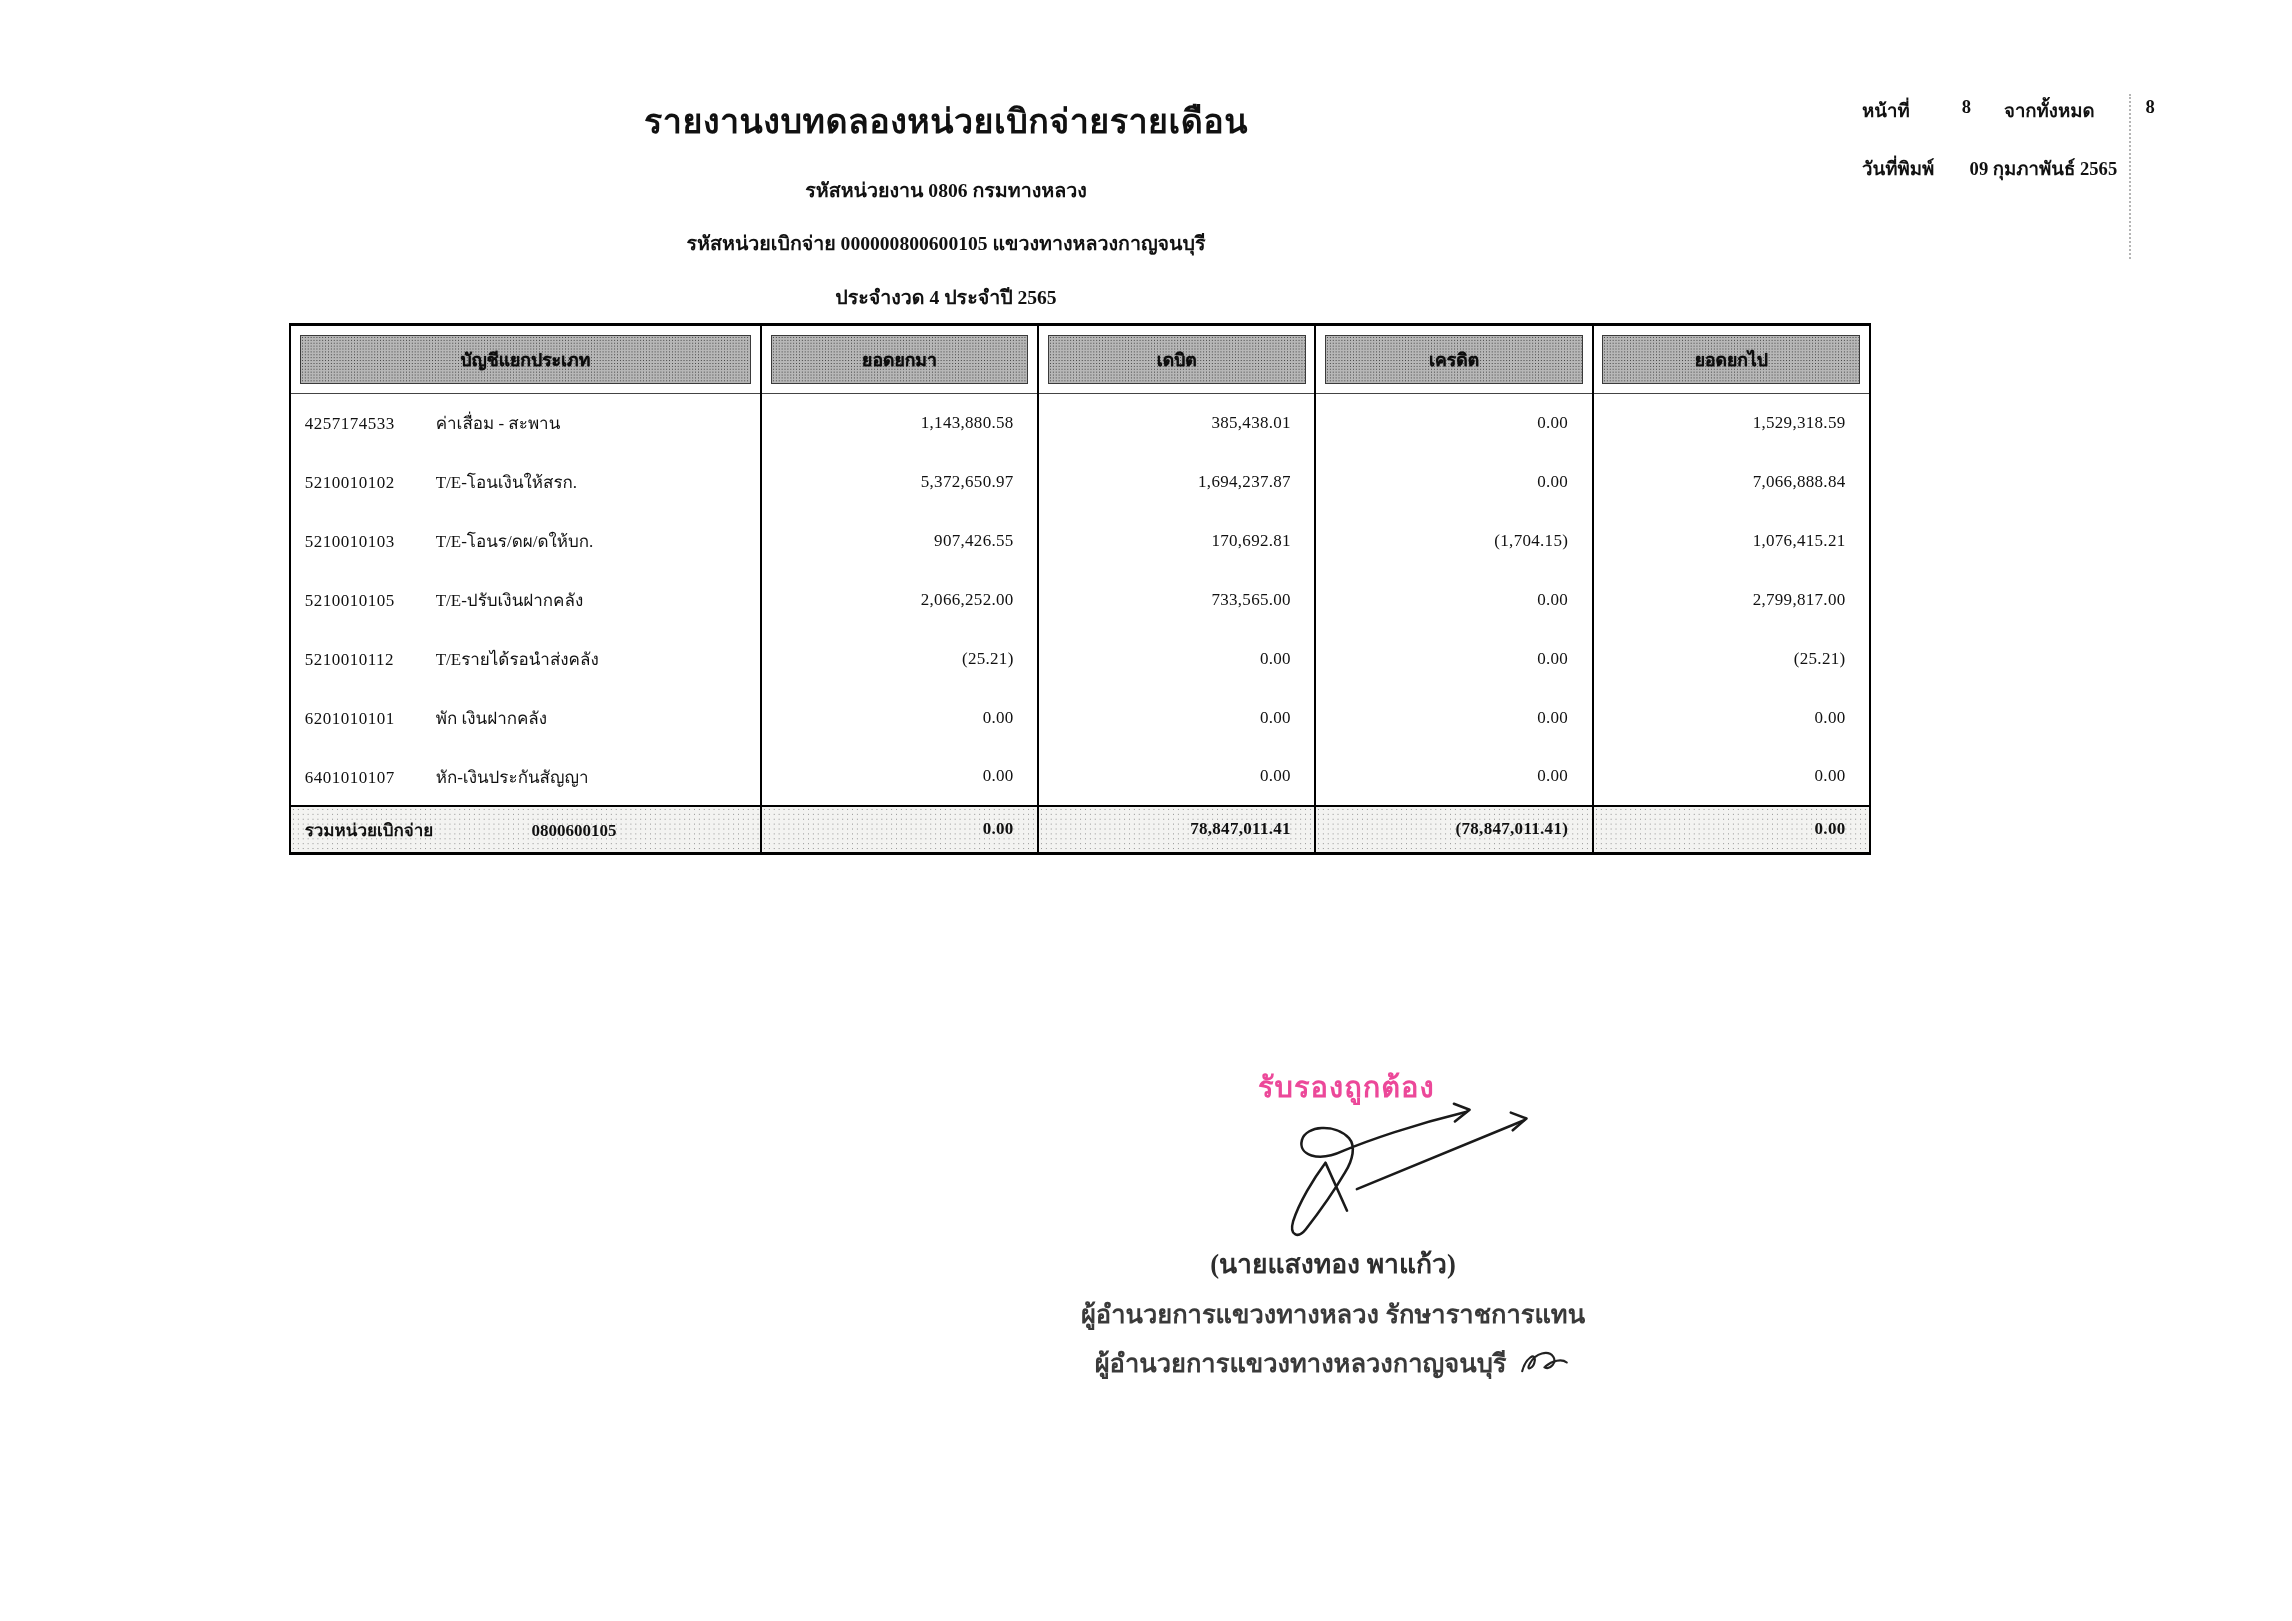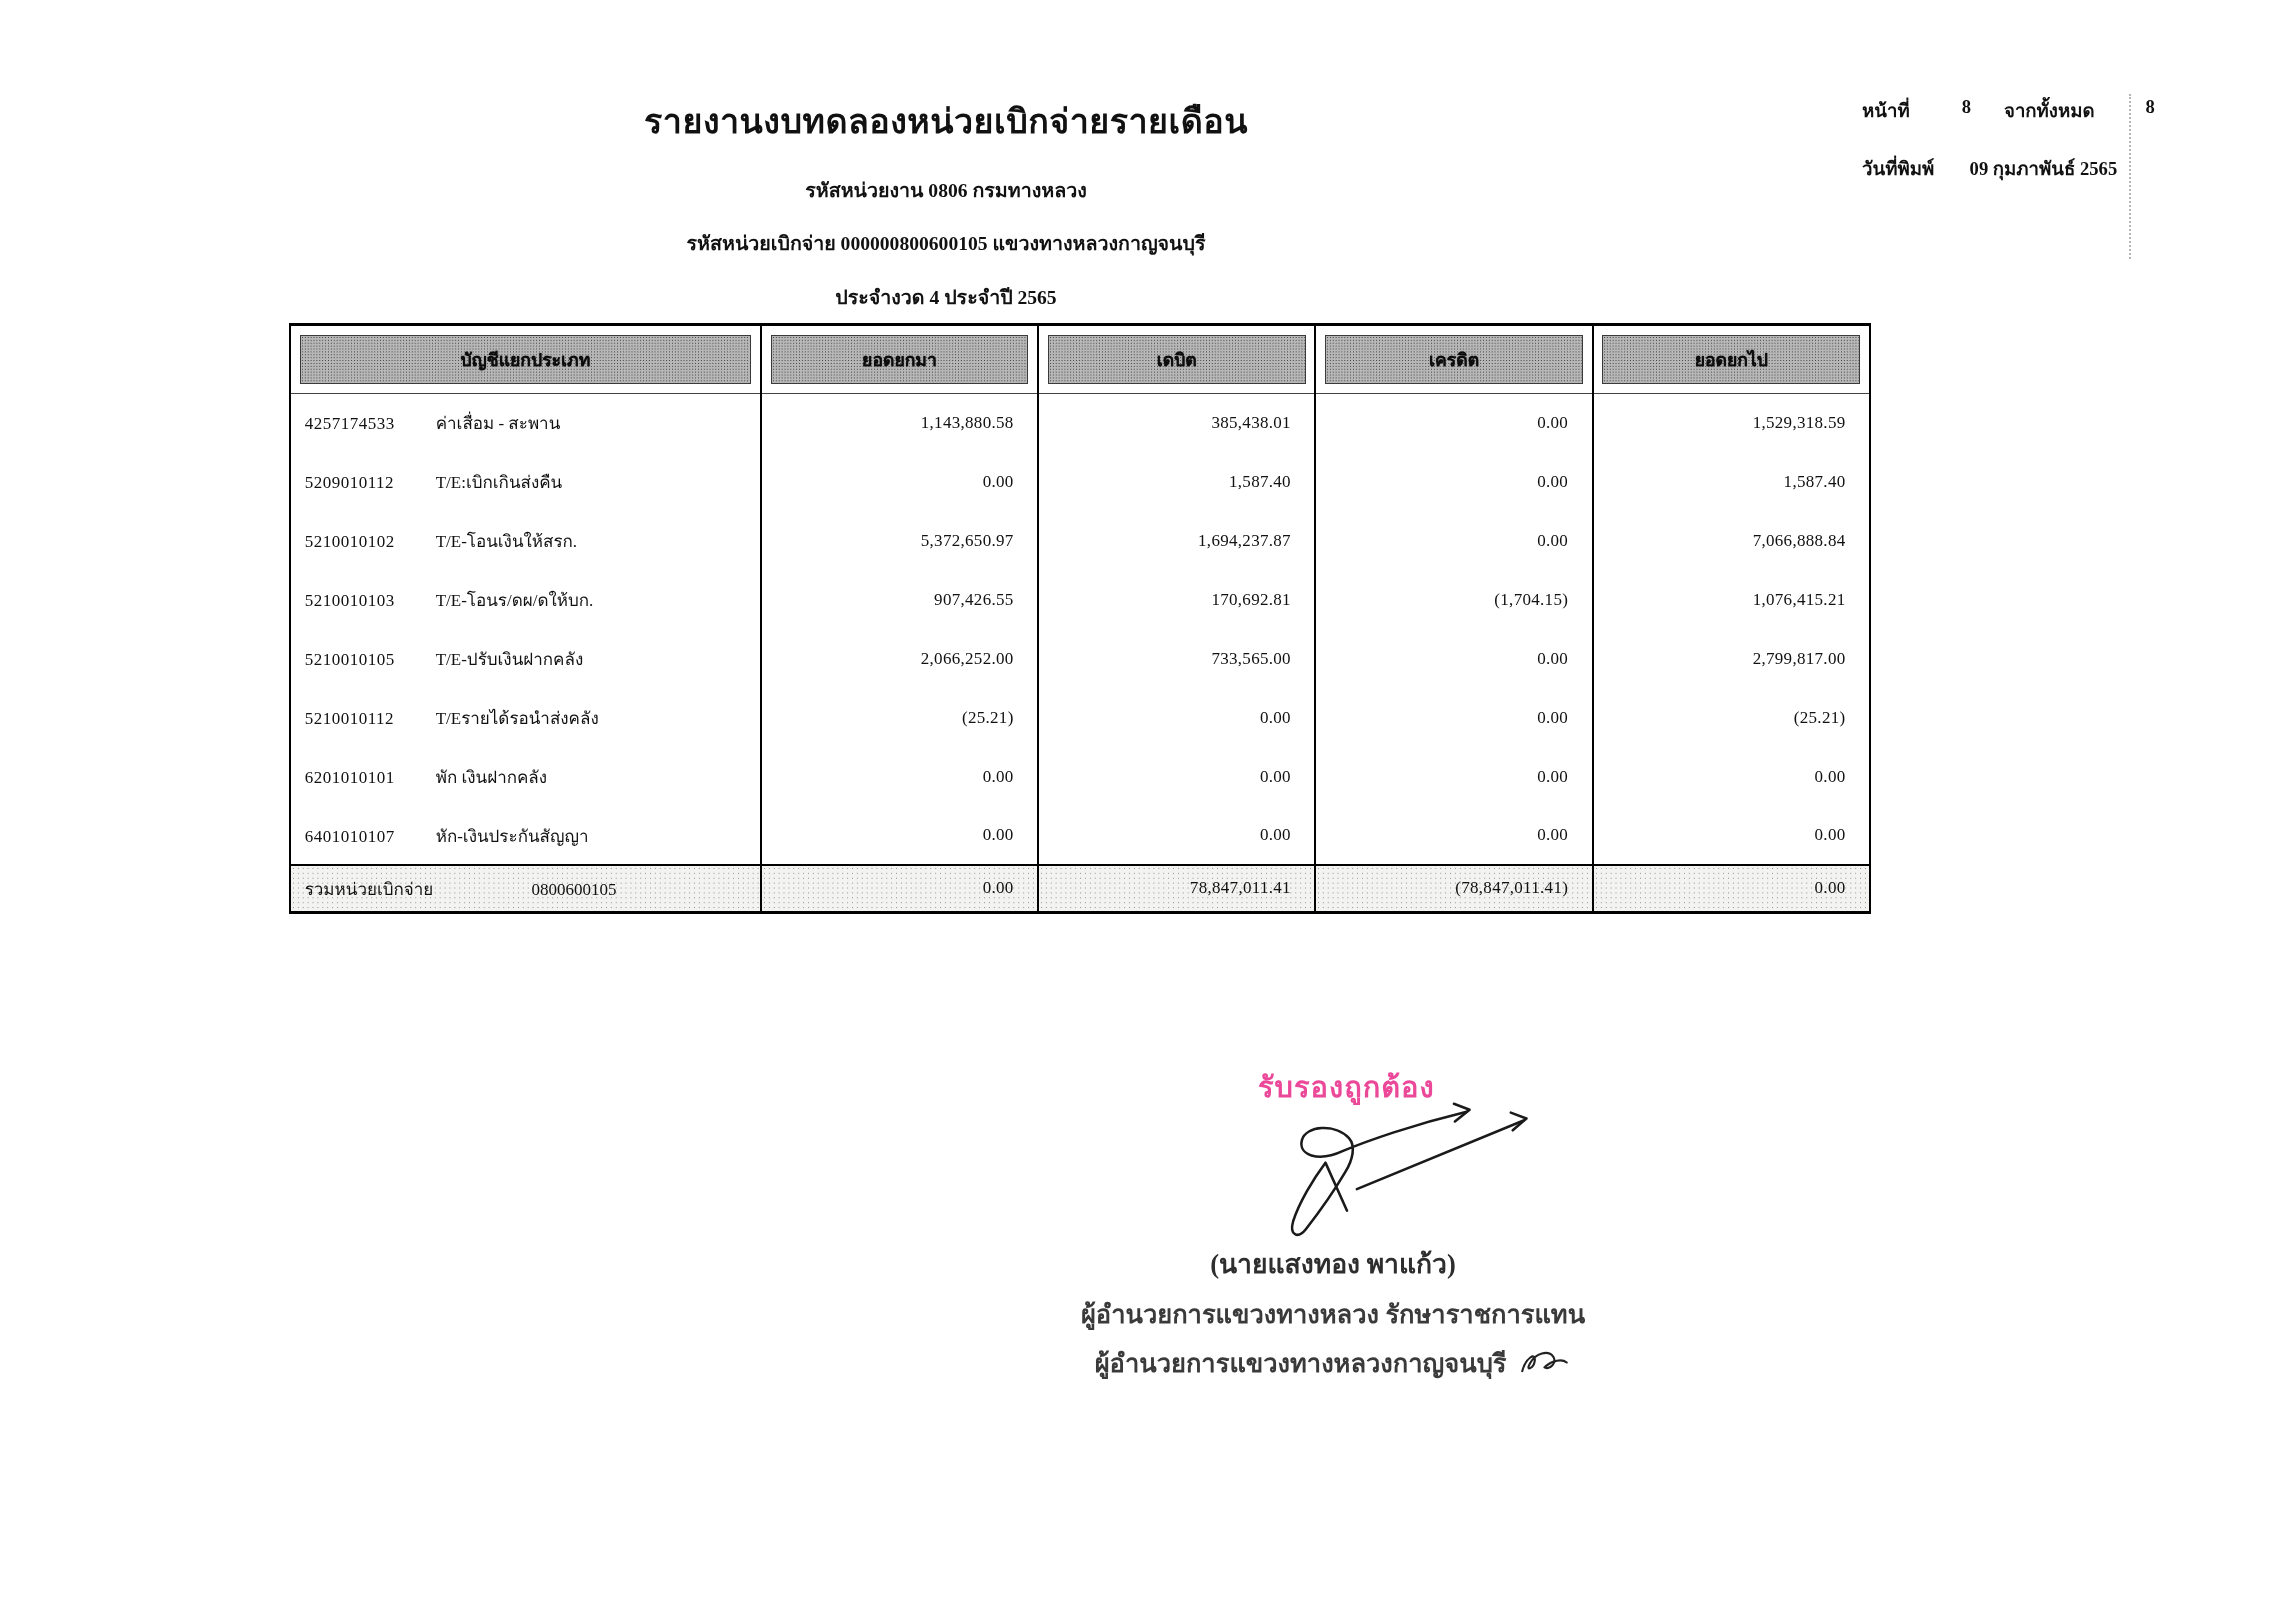--- a/index.html
+++ b/index.html
@@ -108,21 +108,21 @@
     vertical-align: middle;
   }
   td.c-acct { padding-left: 13.7px; }
   .code { display: inline-block; width: 98px; letter-spacing: 0.5px; }
   .acct-name { display: inline-block; margin-left: 33px; }
   td.amt { text-align: right; padding-right: 23.5px; letter-spacing: 0.3px; }
 
   tr.total-row td {
     height: 47px;
     border-top: 2px solid #000;
-    font-weight: normal;
+    font-weight: bold;
     font-size: 17px;
     vertical-align: middle;
     background-color: #f3f3f1;
     background-image: radial-gradient(circle, #8f8f8f 0.7px, rgba(0,0,0,0) 0.8px);
     background-size: 4.9px 4.9px;
   }
   .total-label { display: inline-block; margin-left: 13.7px; }
   .total-code  { display: inline-block; margin-left: 94px; }
 
   
@@ -207,27 +207,20 @@
             </th>
         </tr>
       </thead>
       <tbody id="trial-body">
           <tr>
             <td class="c-acct"><span class="code">4257174533</span><span class="acct-name">ค่าเสื่อม - สะพาน</span></td>
             <td class="amt">1,143,880.58</td>
             <td class="amt">385,438.01</td>
             <td class="amt">0.00</td>
             <td class="amt">1,529,318.59</td>
-          </tr>
-          <tr>
-            <td class="c-acct"><span class="code">5209010112</span><span class="acct-name">T/E:เบิกเกินส่งคืน</span></td>
-            <td class="amt">0.00</td>
-            <td class="amt">1,587.40</td>
-            <td class="amt">0.00</td>
-            <td class="amt">1,587.40</td>
           </tr>
           <tr>
             <td class="c-acct"><span class="code">5210010102</span><span class="acct-name">T/E-โอนเงินให้สรก.</span></td>
             <td class="amt">5,372,650.97</td>
             <td class="amt">1,694,237.87</td>
             <td class="amt">0.00</td>
             <td class="amt">7,066,888.84</td>
           </tr>
           <tr>
             <td class="c-acct"><span class="code">5210010103</span><span class="acct-name">T/E-โอนร/ดผ/ดให้บก.</span></td>

